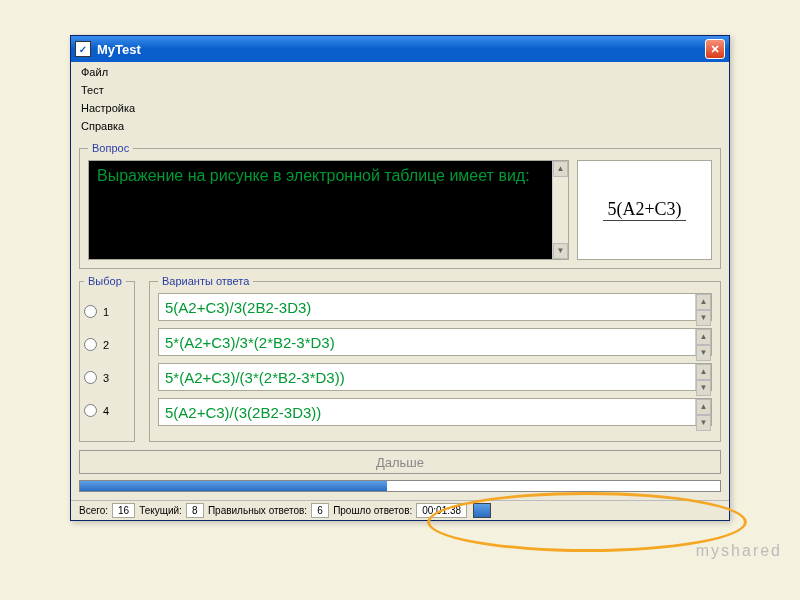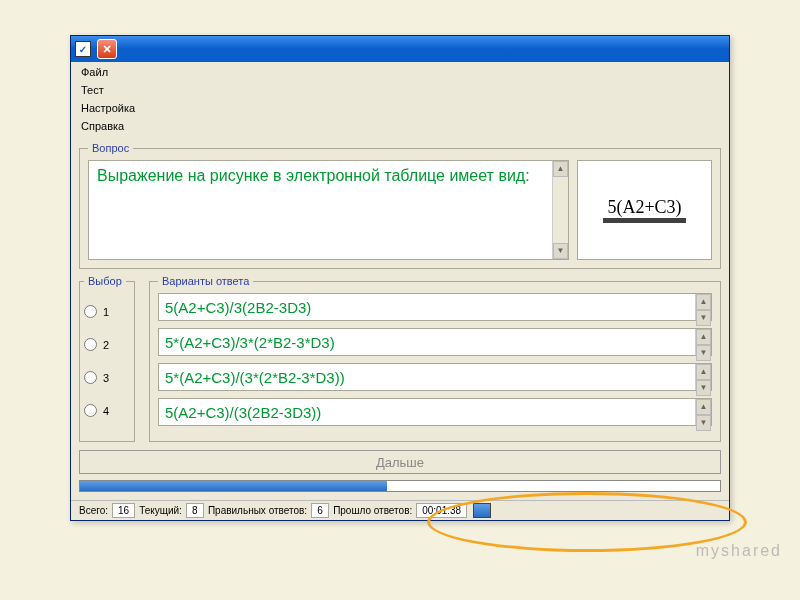--- a/index.html
+++ b/index.html
@@ -76,21 +76,21 @@
     font-size: 11px;
     padding: 0 4px;
   }
   .question-row {
     display: flex;
     gap: 8px;
   }
   .question-box {
     flex: 1;
     border: 1px solid #a9a899;
-    background: #ffffff;
+    background: #000000;
     padding: 6px 8px;
     color: #009933;
     font-size: 16px;
     font-family: Arial, sans-serif;
     height: 100px;
     position: relative;
   }
   .question-scroll {
     position: absolute;
     right: 0; top: 0; bottom: 0;
@@ -118,21 +118,21 @@
     display: flex;
     align-items: center;
     justify-content: center;
     font-family: "Times New Roman", serif;
     font-size: 18px;
     color: #000;
     text-align: center;
   }
   .fraction { display: inline-block; text-align: center; }
   .fraction .num {
-    border-bottom: 5px solid #404040;
+    border-bottom: 1px solid #404040;
     padding: 0 4px;
     display: block;
   }
   .fraction .den {
     padding: 0 4px;
     display: block;
   }
   .answers-row {
     display: flex;
     gap: 14px;
@@ -244,20 +244,21 @@
     letter-spacing: 2px;
     font-family: Arial, sans-serif;
   }
 </style>
 </head>
 <body>
 
 <div class="window">
   <div class="titlebar">
     <span class="title-icon">✓</span>
+    <span class="title-text">MyTest</span>
     <div class="close-btn">
       <span>✕</span>
     </div>
   </div>
 
   <div class="menubar">
     <span>Файл</span>
     <span>Тест</span>
     <span>Настройка</span>
     <span>Справка</span>

